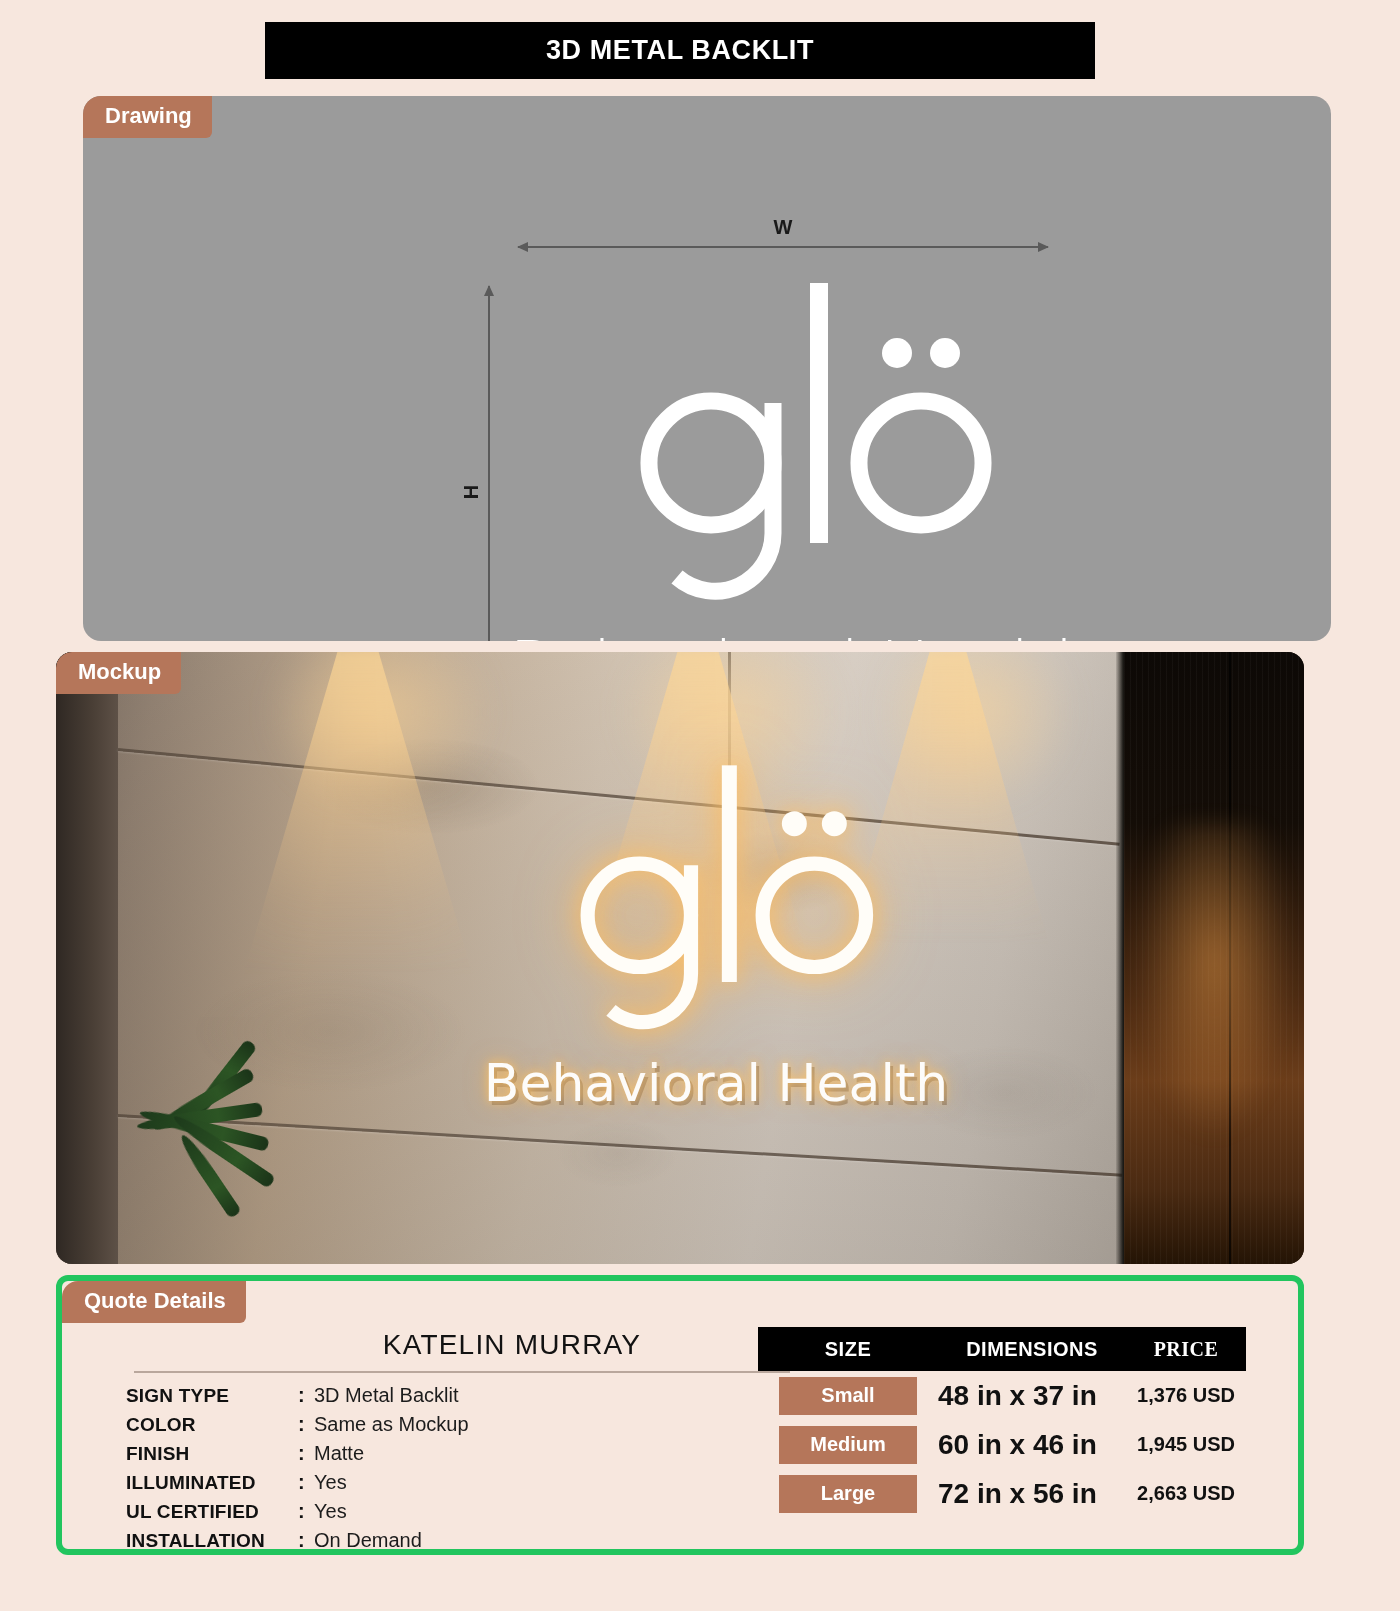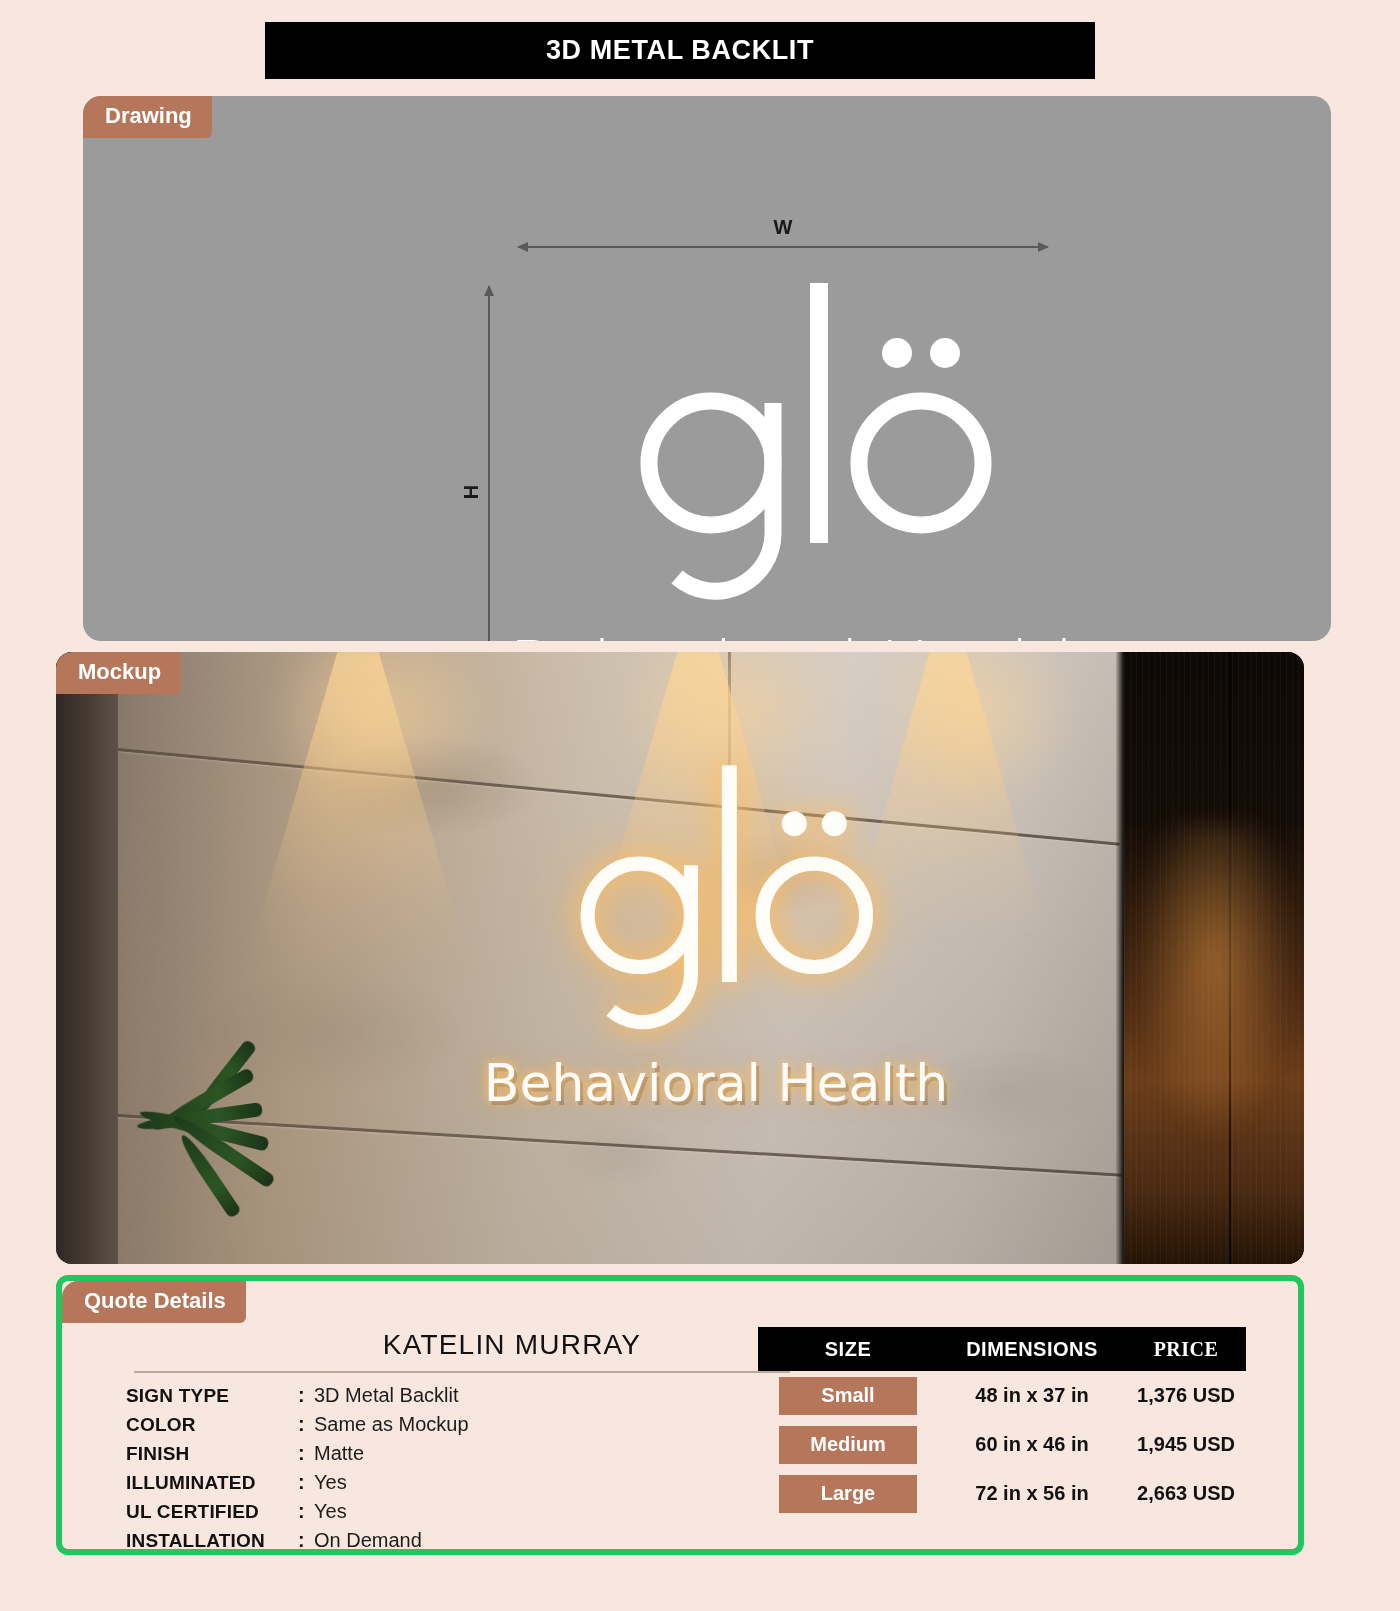--- a/index.html
+++ b/index.html
@@ -271,22 +271,22 @@
     flex: 0 0 180px; display: flex; align-items: center; justify-content: center;
     height: 100%;
   }
   .size-chip {
     background: #b5765a; color: #ffffff;
     font-size: 20px; font-weight: bold;
     width: 138px; height: 38px;
     display: flex; align-items: center; justify-content: center;
   }
   .pt-row .cell-dim {
-    flex: 0 0 188px; text-align: center;
-    font-size: 20px; font-weight: bold; color: #111;
+    flex: 0 0 188px; 
+    font-size: 28px; font-weight: bold; color: #111;
   }
   .pt-row .cell-price {
     flex: 1 1 auto; text-align: center;
     font-size: 20px; font-weight: bold; color: #111;
   }
 </style>
 </head>
 <body>
 
 <div class="page">

